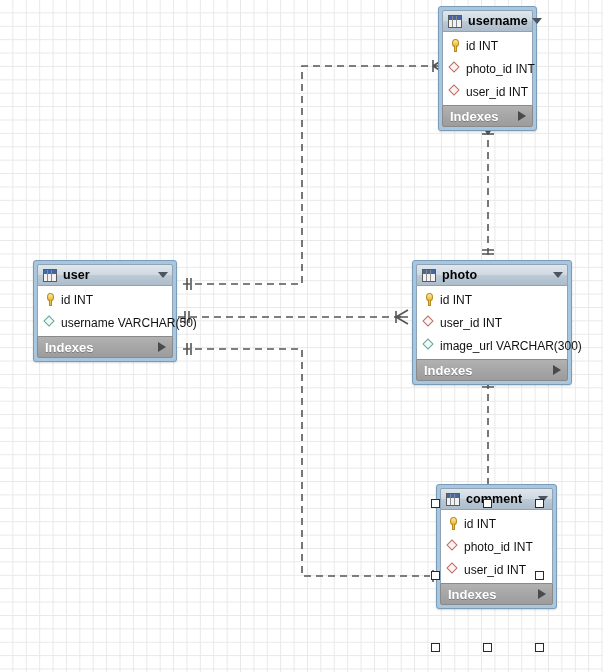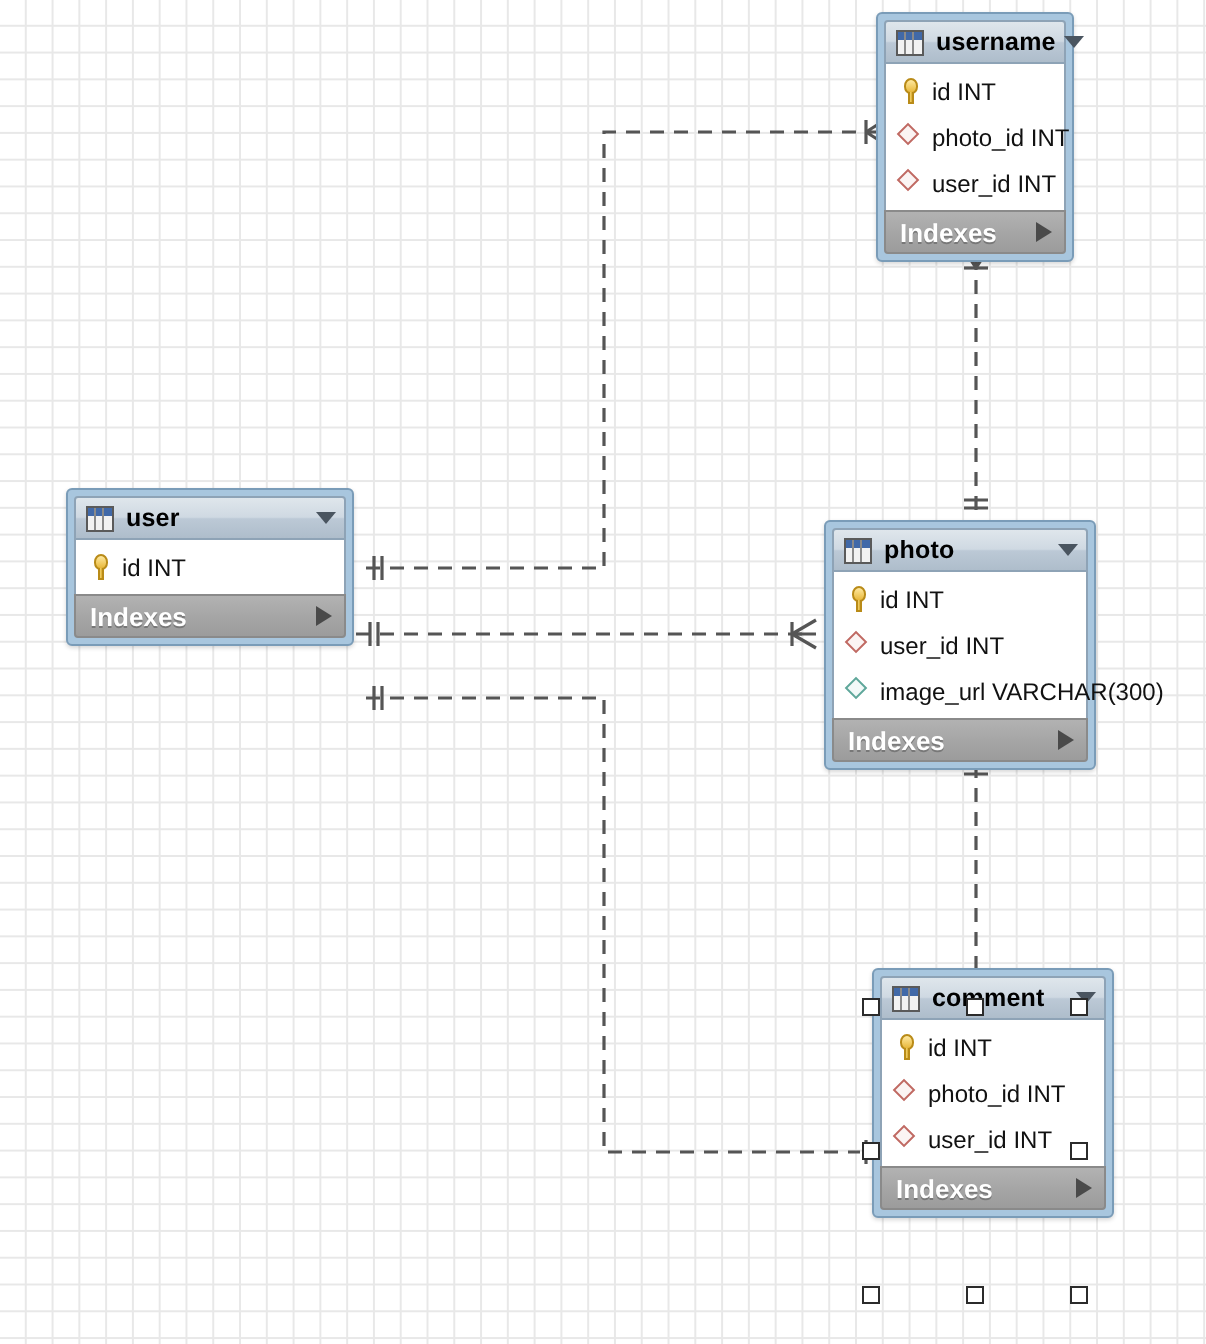--- a/index.html
+++ b/index.html
@@ -182,39 +182,43 @@
         <span class="gl dia fk"></span>
         <span>user_id INT</span>
       </div>
     </div>
     <div class="indexes">
       <span class="lbl">Indexes</span>
       <span class="tri"></span>
     </div>
   </div>
 
-  <div class="node" style="left:33px;top:244px;width:144px;">
+  <div class="node" style="left:33px;top:260px;width:144px;">
     <div class="titlebar">
       <span class="tbl-icon"></span>
       <span class="tbl-name">user</span>
       <span class="caret"></span>
     </div>
     <div class="cols">
       <div class="col">
         <span class="gl pk"></span>
         <span>id INT</span>
       </div>
-    </div>
-    <div class="indexes">
-      <span class="lbl">Indexes</span>
-      <span class="tri"></span>
-    </div>
-  </div>
-
-  <div class="node" style="left:412px;top:260px;width:136px;">
+      <div class="col">
+        <span class="gl dia plain"></span>
+        <span>username VARCHAR(50)</span>
+      </div>
+    </div>
+    <div class="indexes">
+      <span class="lbl">Indexes</span>
+      <span class="tri"></span>
+    </div>
+  </div>
+
+  <div class="node" style="left:412px;top:260px;width:160px;">
     <div class="titlebar">
       <span class="tbl-icon"></span>
       <span class="tbl-name">photo</span>
       <span class="caret"></span>
     </div>
     <div class="cols">
       <div class="col">
         <span class="gl pk"></span>
         <span>id INT</span>
       </div>

